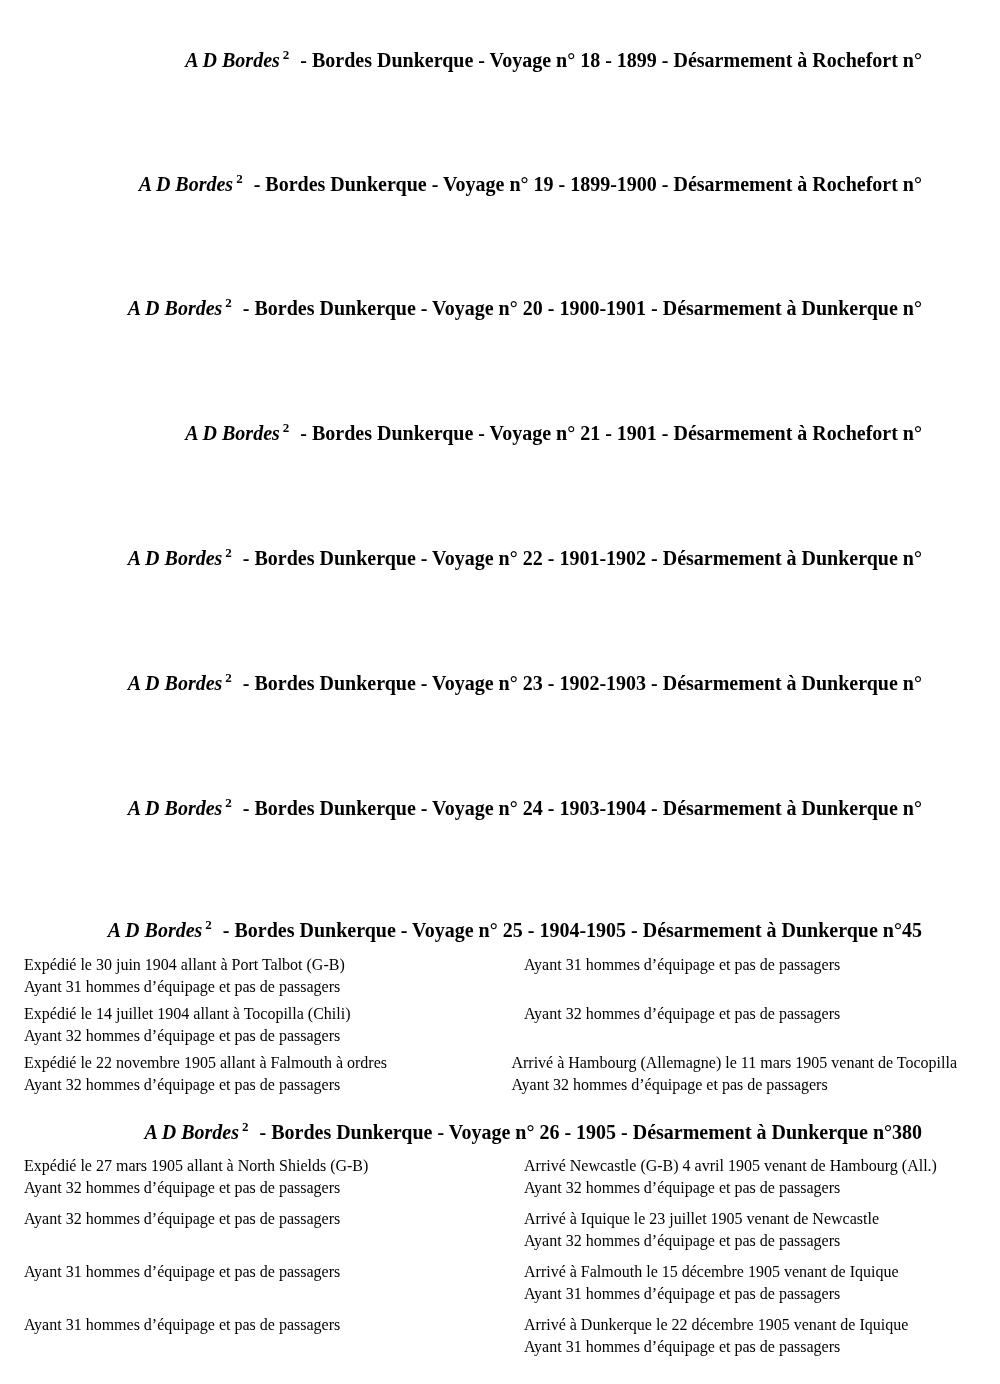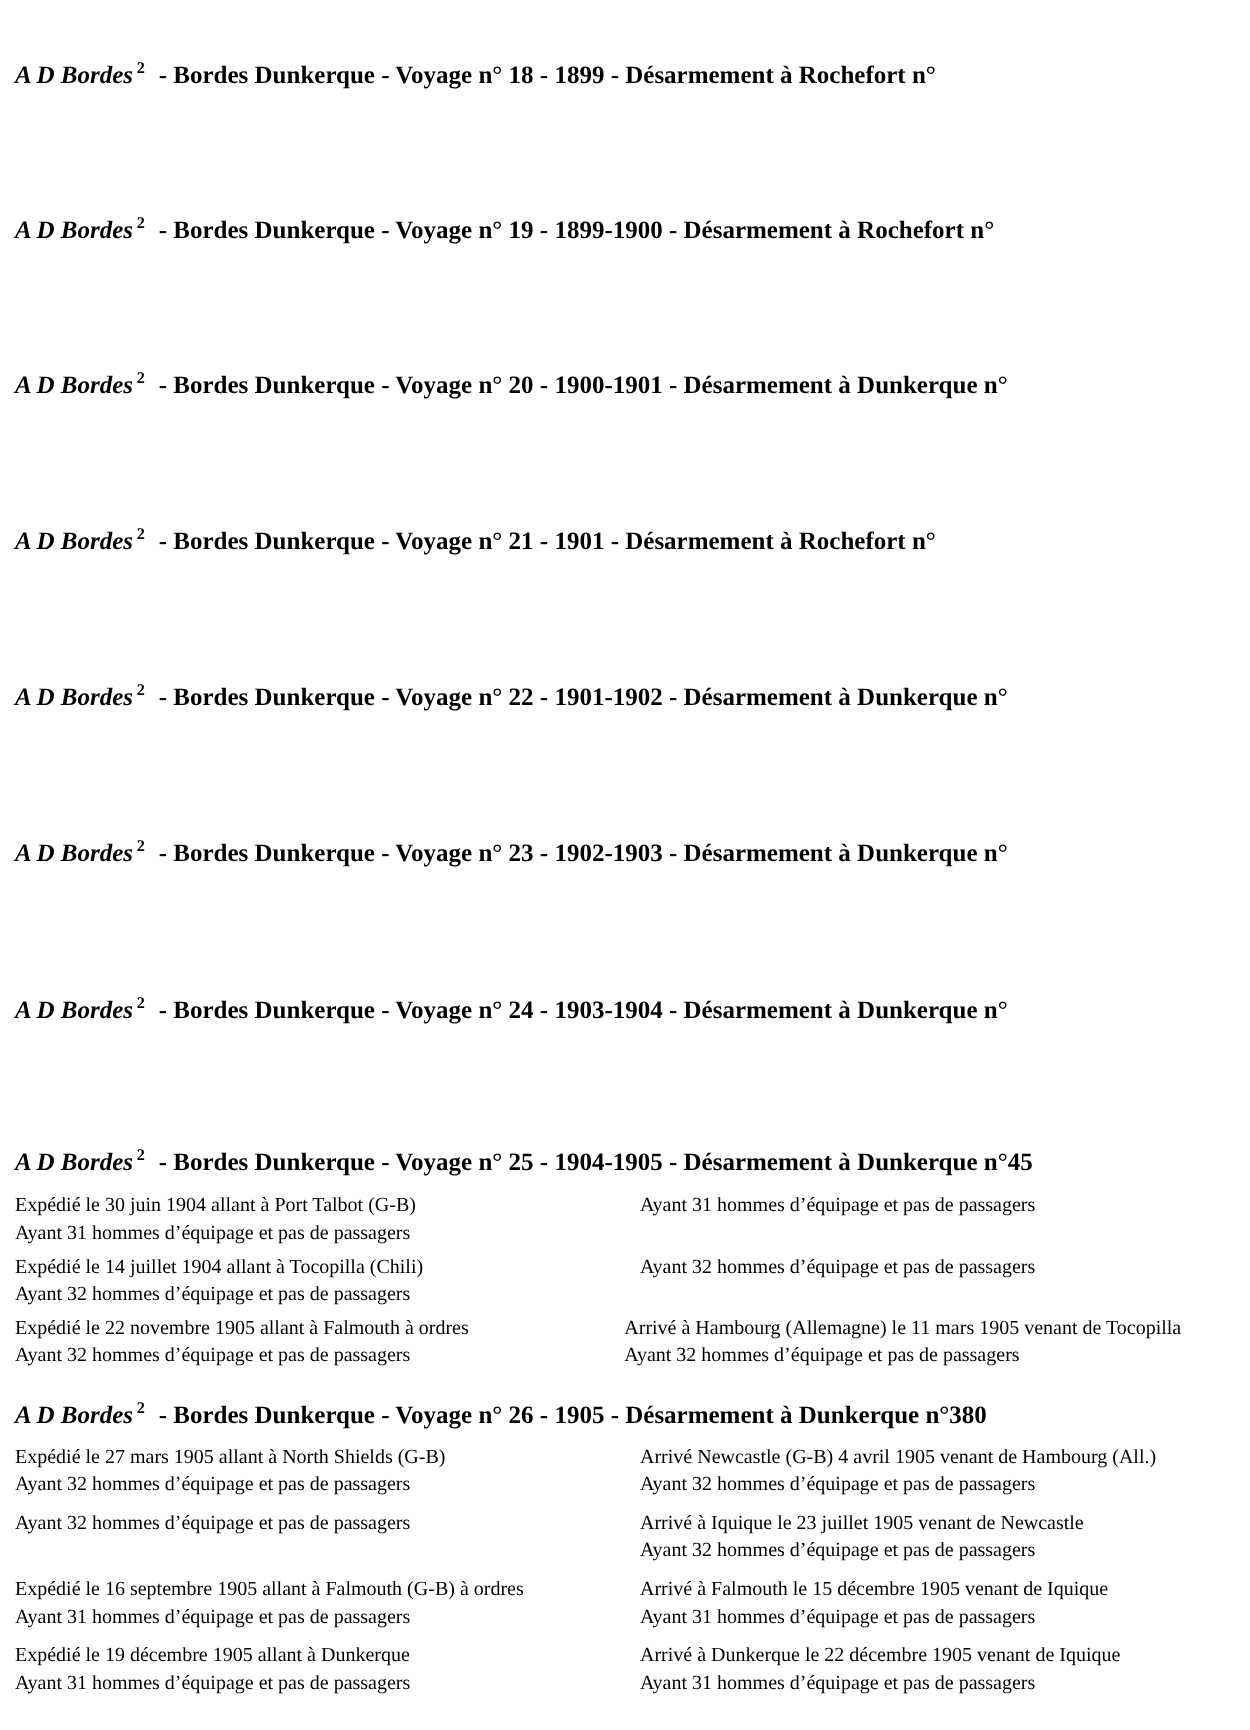--- a/index.html
+++ b/index.html
@@ -11,24 +11,24 @@
     position: relative;
     width: 1000px;
     height: 1384px;
     background: #ffffff;
     color: #000000;
     font-family: "Liberation Serif", serif;
     overflow: hidden;
   }
   .heading {
     position: absolute;
-    left: 12px;
+    left: 0;
     width: 922px;
     margin: 0;
-    text-align: left;
+    text-align: right;
     font-size: 20px;
     line-height: 24px;
     font-weight: bold;
     white-space: nowrap;
   }
   .heading .ship {
     font-style: italic;
     font-weight: bold;
   }
   .heading sup {
@@ -36,21 +36,21 @@
     font-weight: bold;
     vertical-align: super;
     line-height: 0;
     margin-left: 3px;
   }
   .heading .rest {
     margin-left: 6px;
   }
   .entries {
     position: absolute;
-    left: 4px;
+    left: 16px;
     width: 945px;
   }
   .entry {
     display: flex;
     align-items: flex-start;
   }
   .entries.v25 .entry { margin-bottom: 5px; }
   .entries.v26 .entry { margin-bottom: 9px; }
   .entry .col-left {
     box-sizing: border-box;
@@ -166,31 +166,29 @@
       <div class="col-left">
         <p>Ayant 32 hommes d’équipage et pas de passagers</p>
       </div>
       <div class="col-right">
         <p>Arrivé à Iquique le 23 juillet 1905 venant de Newcastle</p>
         <p>Ayant 32 hommes d’équipage et pas de passagers</p>
       </div>
     </div>
     <div class="entry">
       <div class="col-left">
-        <p>Expédié le 16 septembre 1905 allant à Falmouth (G-B) à ordres</p>
         <p>Ayant 31 hommes d’équipage et pas de passagers</p>
       </div>
       <div class="col-right">
         <p>Arrivé à Falmouth le 15 décembre 1905 venant de Iquique</p>
         <p>Ayant 31 hommes d’équipage et pas de passagers</p>
       </div>
     </div>
     <div class="entry">
       <div class="col-left">
-        <p>Expédié le 19 décembre 1905 allant à Dunkerque</p>
         <p>Ayant 31 hommes d’équipage et pas de passagers</p>
       </div>
       <div class="col-right">
         <p>Arrivé à Dunkerque le 22 décembre 1905 venant de Iquique</p>
         <p>Ayant 31 hommes d’équipage et pas de passagers</p>
       </div>
     </div>
   </div>
 
 </div>

